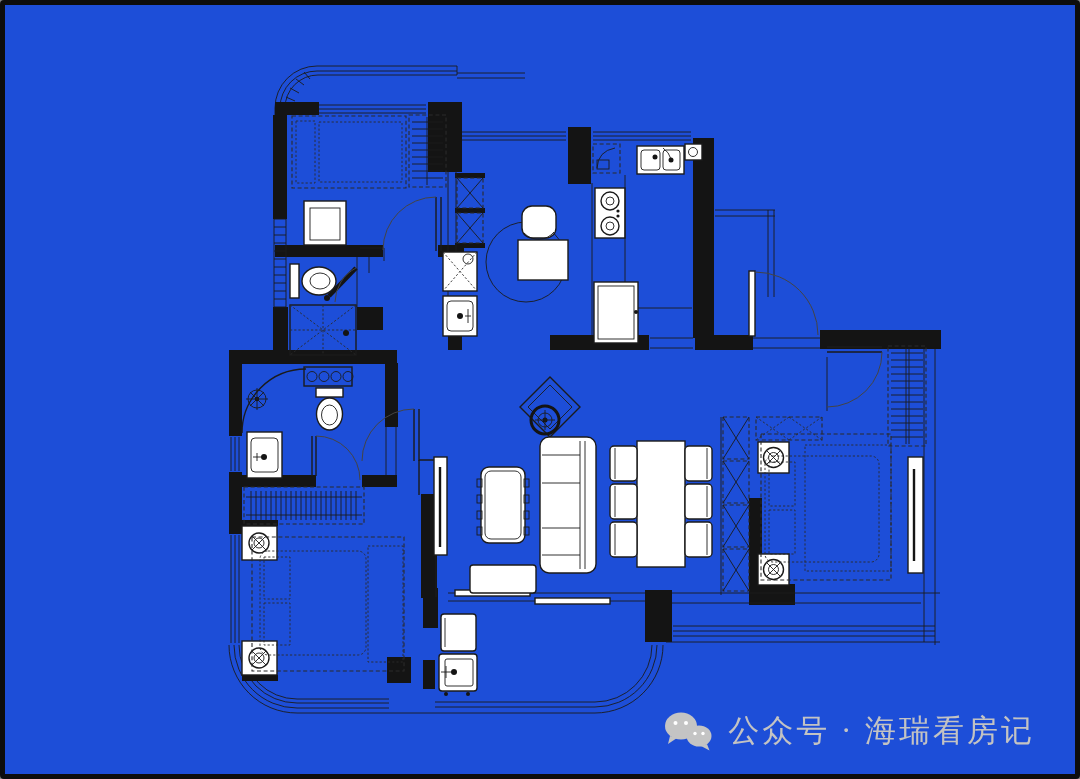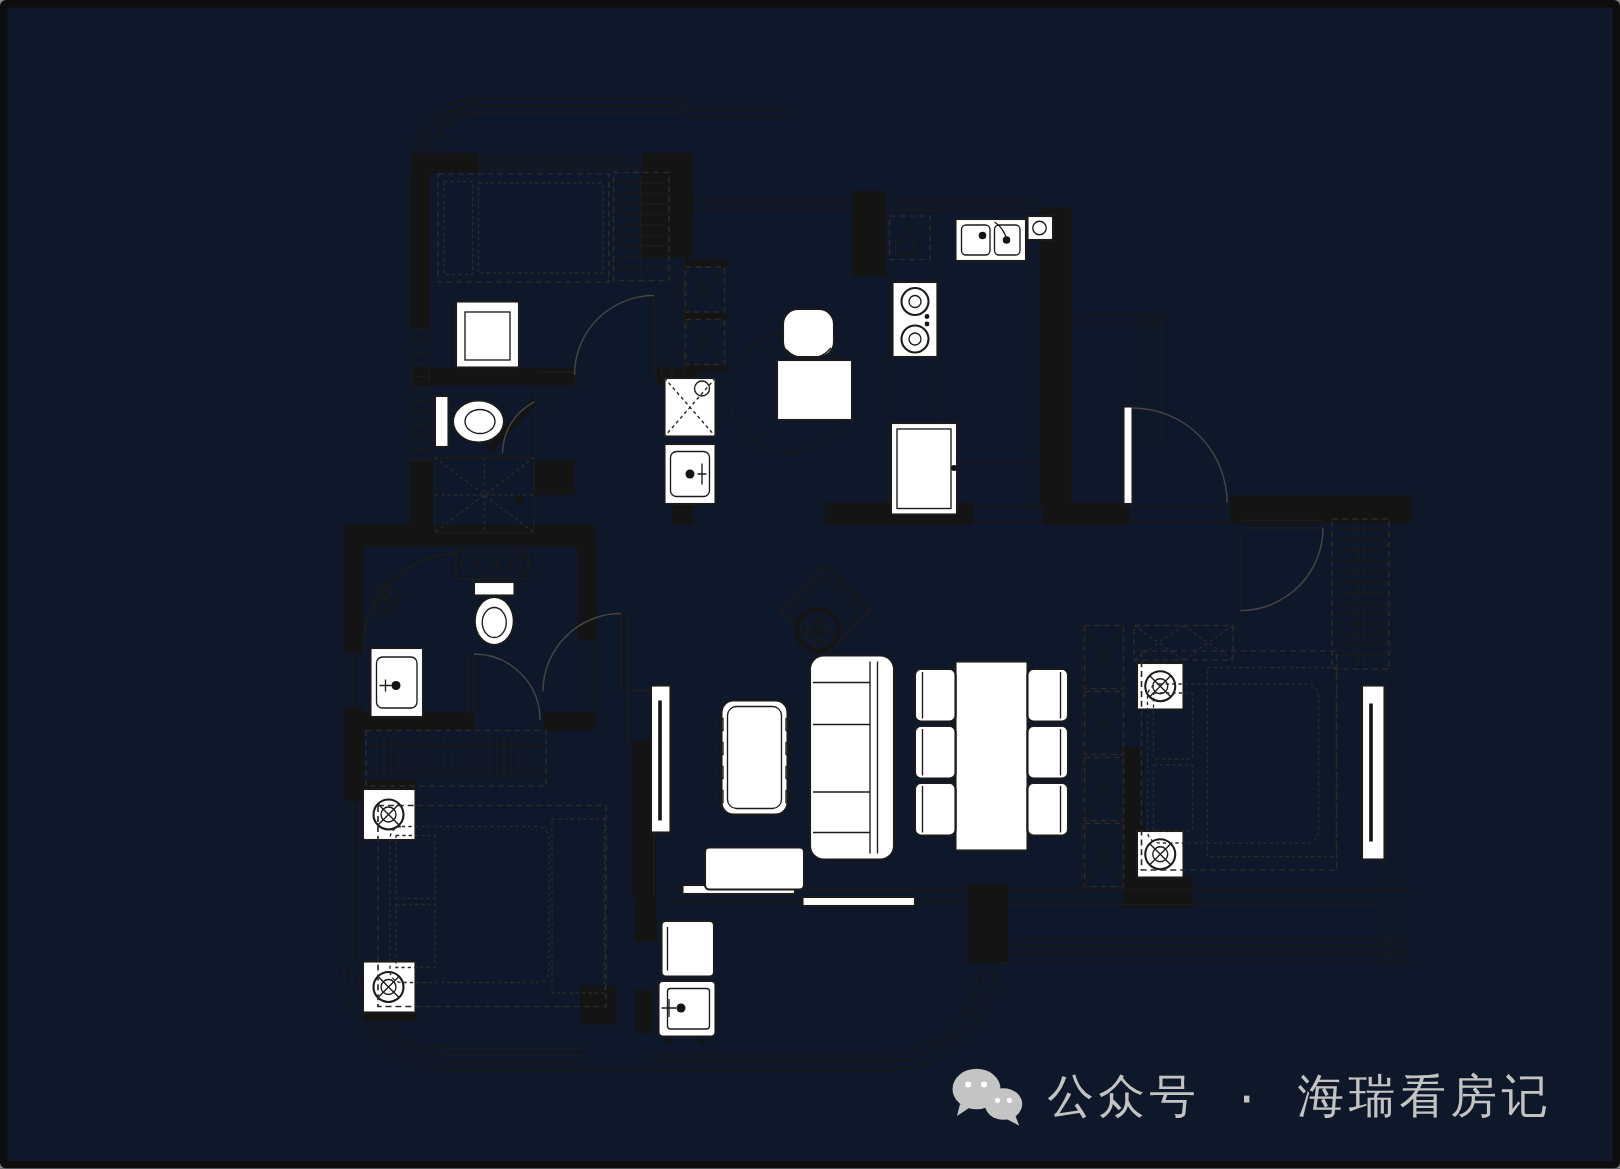--- a/index.html
+++ b/index.html
@@ -1,24 +1,24 @@
 <!DOCTYPE html>
 <html><head>
 <meta charset="utf-8">
 <style>
   html,body{margin:0;padding:0;background:#888;}
   #stage{
     position:relative;
     width:1080px;height:779px;
     box-sizing:border-box;
-    background:#0f172a;
+    background:#1d4ed8;
     border:5px solid #0d0d0d;
     border-radius:4px;
     overflow:hidden;
-    font-family:Liberation Mono, monospace;
+    font-family:Liberation Serif, serif;
     padding-left:29px;
   }
   #plan{position:absolute;left:0;top:0;}
   
   .wl{fill:#141414;stroke:none;}                                   
   .o{fill:none;stroke:#1b1b1b;stroke-width:1.4;}                   
   .t{fill:none;stroke:#1b1b1b;stroke-width:0.9;}                   
   .d{fill:none;stroke:#2a2a2a;stroke-width:1.1;stroke-dasharray:4 2.6;}  
   .dd{fill:none;stroke:#2a2a2a;stroke-width:0.9;stroke-dasharray:2.2 2;} 
   .f{fill:#ffffff;stroke:#1b1b1b;stroke-width:1.4;}                                   

